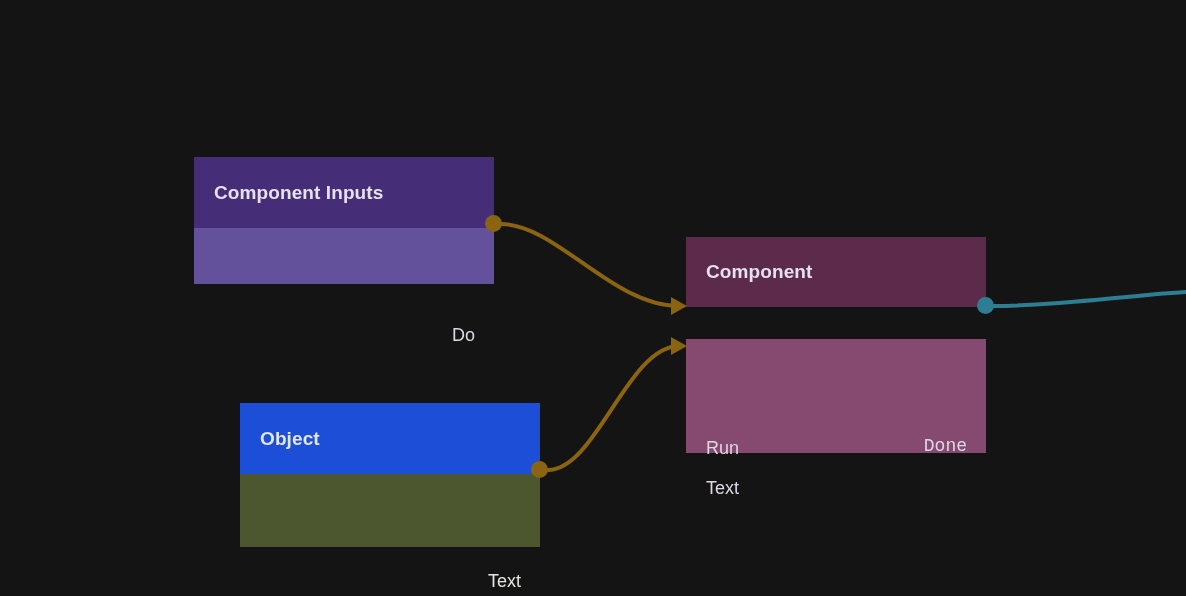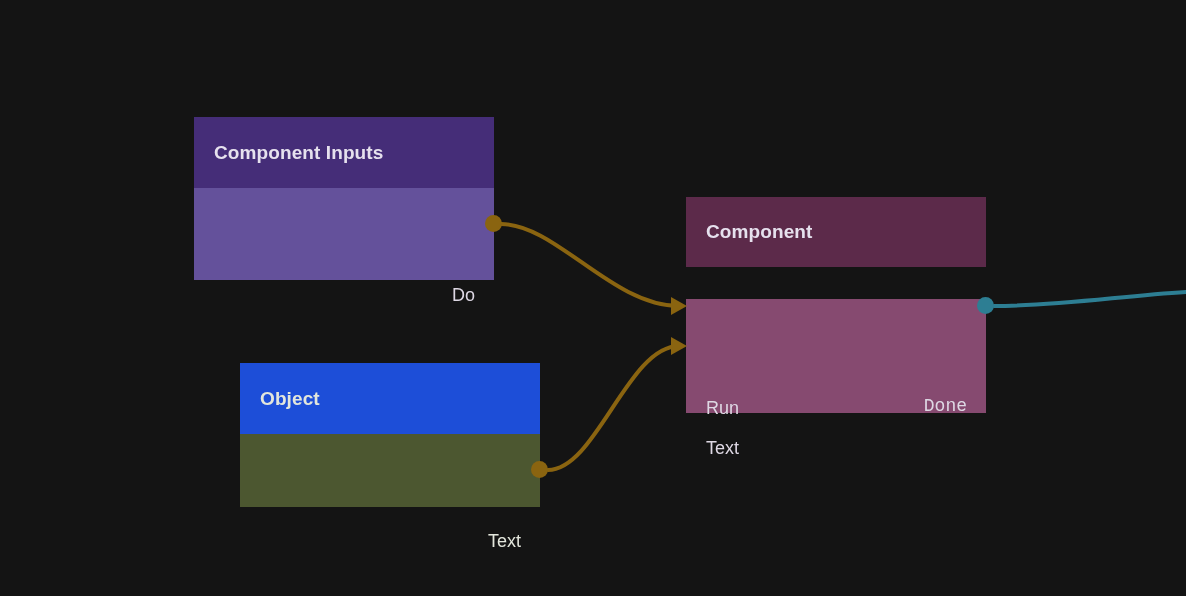--- a/index.html
+++ b/index.html
@@ -36,20 +36,21 @@
   }
   .node-header {
     box-sizing: border-box;
     display: flex;
     align-items: center;
     padding-left: 20px;
     font-size: 19px;
     font-weight: bold;
     letter-spacing: 0.1px;
     color: #e6e1ee;
+    margin-top: 40px;
   }
   .node-body {
     box-sizing: border-box;
     position: relative;
   }
   .port-row {
     position: absolute;
     height: 22px;
     display: flex;
     align-items: center;
@@ -71,21 +72,21 @@
     left: 194px;
     top: 117px;
     width: 300px;
     height: 143px;
   }
   #node-component-inputs .node-header {
     height: 71px;
     background: #452d78;
   }
   #node-component-inputs .node-body {
-    height: 92px;
+    height: 56px;
     background: #64519b;
   }
   #node-component-inputs .row-do { top: 96px; }
 
   
   #node-object {
     left: 240px;
     top: 363px;
     width: 300px;
     height: 144px;

